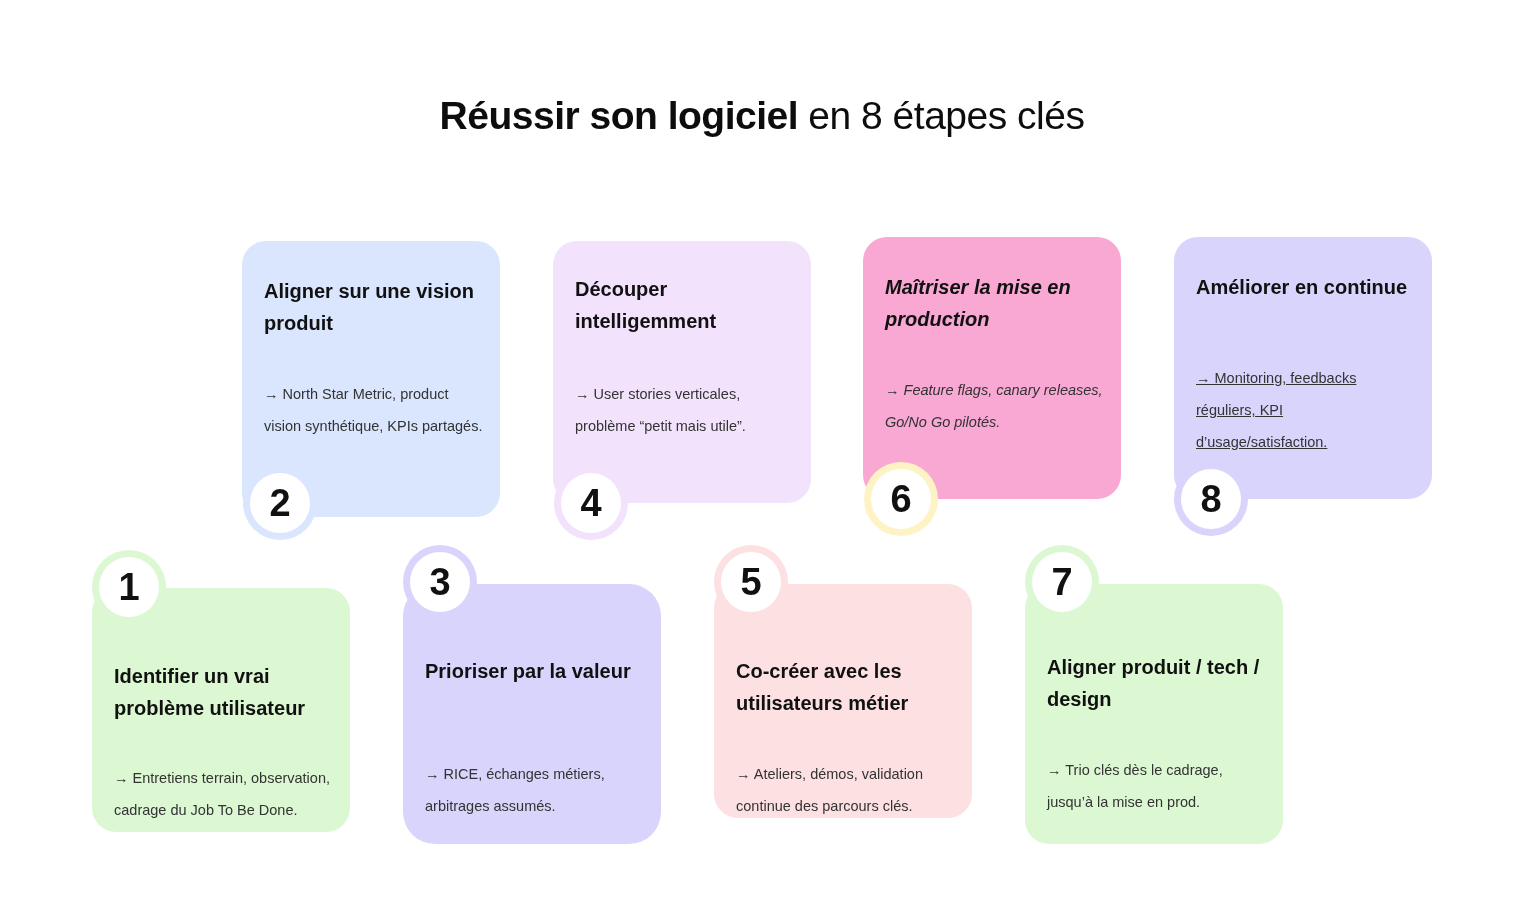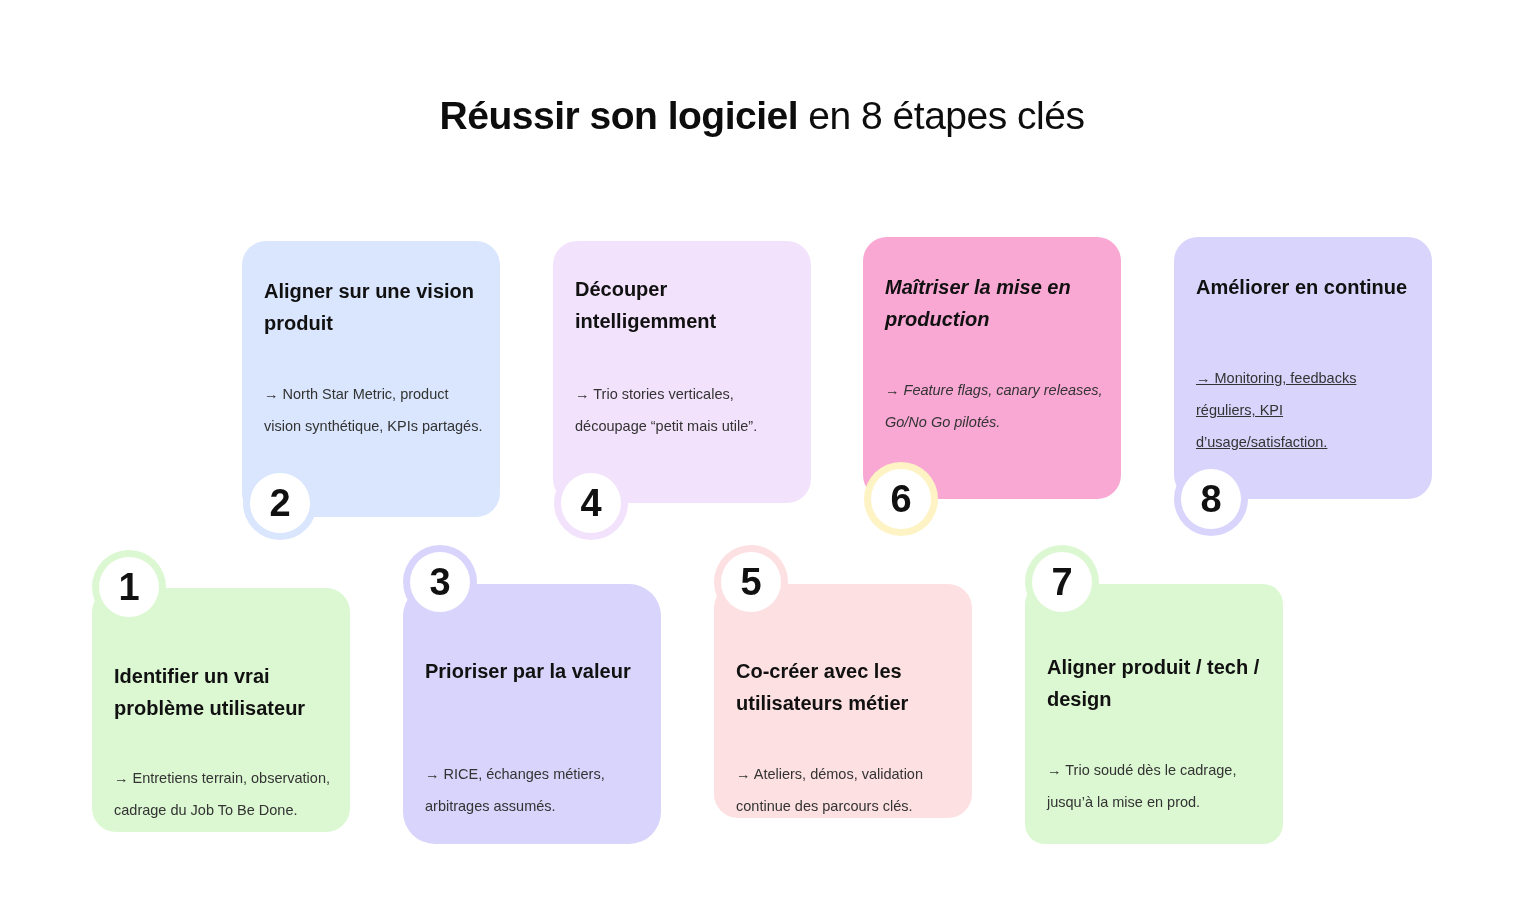--- a/index.html
+++ b/index.html
@@ -58,21 +58,21 @@
 <div class="card" style="left:403px; top:584px; height:260px; background:#d9d4fb;border-radius:32px;">
   <div class="head" style="top:71px;">Prioriser par la valeur</div>
   <div class="desc" style="top:154px;">→ RICE, échanges métiers, arbitrages assumés.</div>
 </div>
 <div class="bubble" style="left:403px; top:545px; background:#d9d4fb;">
   <div class="inner">3</div>
 </div>
 
 <div class="card" style="left:553px; top:241px; height:262px; background:#f3e2fc;">
   <div class="head" style="top:32px;">Découper intelligemment</div>
-  <div class="desc" style="top:117px;">→ Trio stories verticales, découpage “petit mais utile”.</div>
+  <div class="desc" style="top:117px;">→ User stories verticales, problème “petit mais utile”.</div>
 </div>
 <div class="bubble" style="left:554px; top:466px; background:#f3e2fc;">
   <div class="inner">4</div>
 </div>
 
 <div class="card" style="left:714px; top:584px; height:234px; background:#fde0e2;">
   <div class="head" style="top:71px;">Co-créer avec les utilisateurs métier</div>
   <div class="desc" style="top:154px;">→ Ateliers, démos, validation continue des parcours clés.</div>
 </div>
 <div class="bubble" style="left:714px; top:545px; background:#fde0e2;">
@@ -80,23 +80,23 @@
 </div>
 
 <div class="card" style="left:863px; top:237px; height:262px; background:#f9a8d4;font-style:italic;">
   <div class="head" style="top:34px;">Maîtriser la mise en production</div>
   <div class="desc" style="top:117px;">→ Feature flags, canary releases, Go/No Go pilotés.</div>
 </div>
 <div class="bubble" style="left:864px; top:462px; background:#fef3c4;">
   <div class="inner">6</div>
 </div>
 
-<div class="card" style="left:1025px; top:584px; height:260px; background:#dcf8d2;border-radius:20px;">
+<div class="card" style="left:1025px; top:584px; height:260px; background:#dcf8d2;">
   <div class="head" style="top:67px;">Aligner produit / tech / design</div>
-  <div class="desc" style="top:150px;">→ Trio soudé dès le cadrage, jusqu’à la mise en prod.</div>
+  <div class="desc" style="top:150px;">→ Trio clés dès le cadrage, jusqu’à la mise en prod.</div>
 </div>
 <div class="bubble" style="left:1025px; top:545px; background:#dcf8d2;">
   <div class="inner">7</div>
 </div>
 
 <div class="card" style="left:1174px; top:237px; height:262px; background:#d9d4fb;">
   <div class="head" style="top:34px;">Améliorer en continue</div>
   <div class="desc" style="top:105px;text-decoration:underline;">→ Monitoring, feedbacks réguliers, KPI d’usage/satisfaction.</div>
 </div>
 <div class="bubble" style="left:1174px; top:462px; background:#d9d4fb;">

